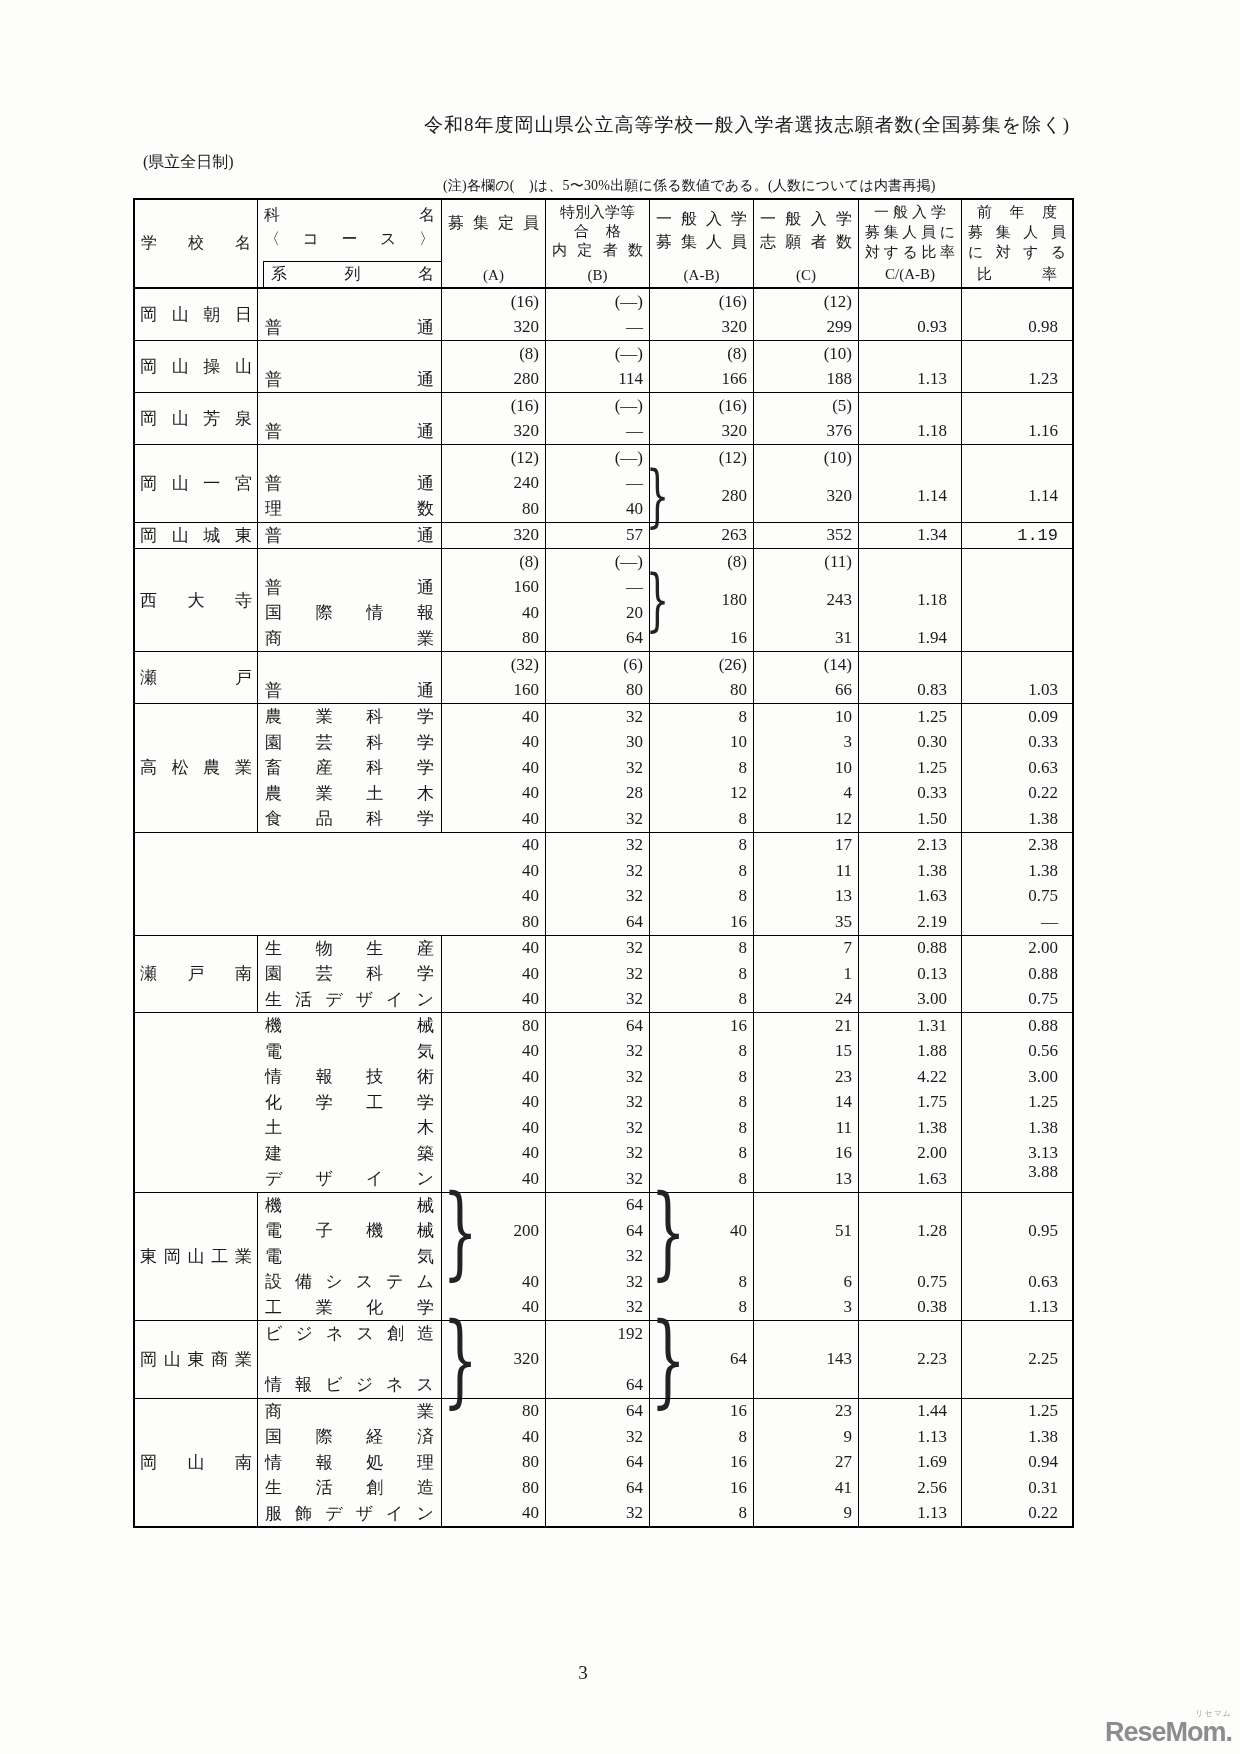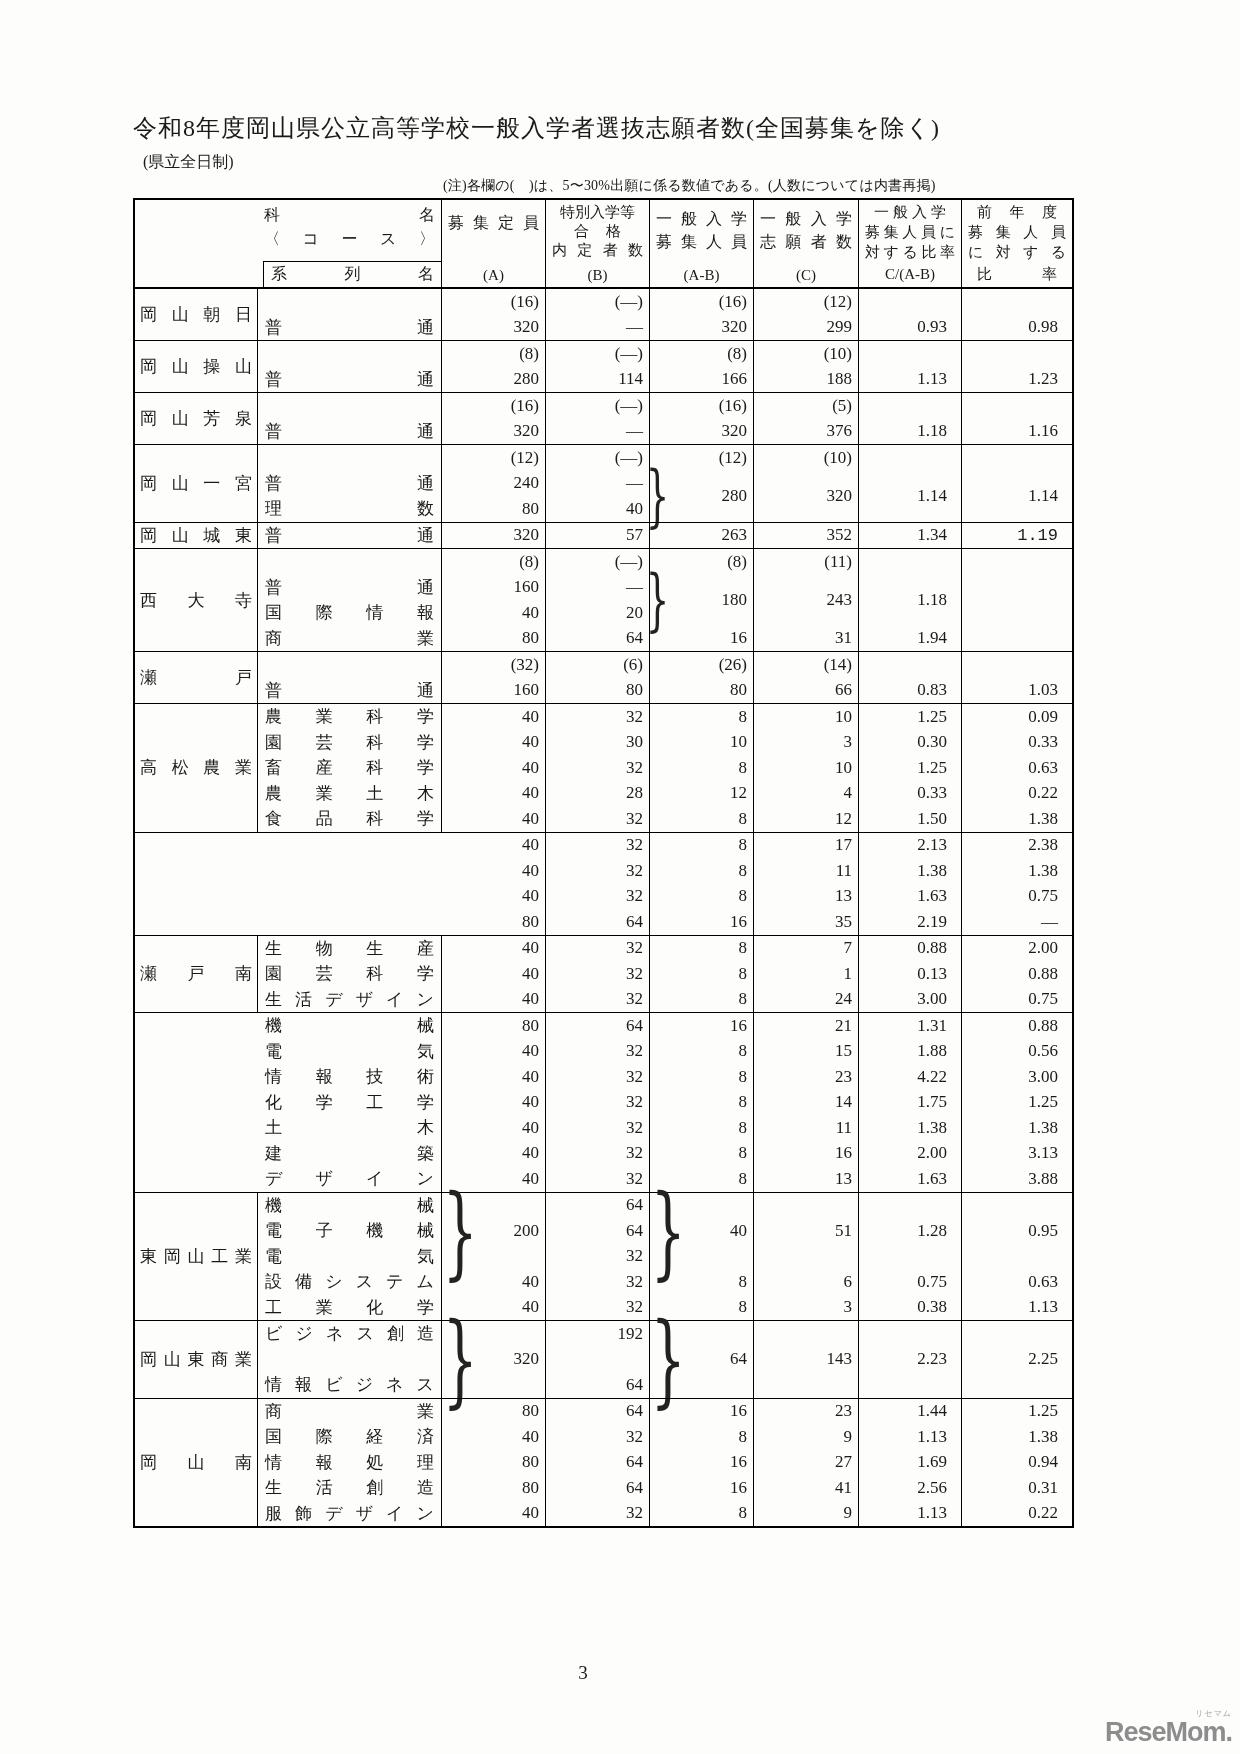--- a/index.html
+++ b/index.html
@@ -1,21 +1,21 @@
 <!DOCTYPE html>
 <html><head>
 <meta charset="utf-8">
 <style>
   html,body{margin:0;padding:0;background:#e8e8e8;}
   .page{
     position:relative;width:1240px;height:1754px;background:#fdfdfc;margin:0 auto;
     font-family:"Liberation Serif","DejaVu Serif",serif;color:#1a1a1a;overflow:hidden;
   }
-  .title{position:absolute;left:133px;width:937px;top:112px;text-align:left;
-    font-size:24px;letter-spacing:1px;white-space:nowrap;}
+  .title{position:absolute;left:133px;width:937px;top:112px;text-align:right;
+    font-size:19px;letter-spacing:1px;white-space:nowrap;}
   .region{position:absolute;left:143px;top:152px;font-size:16px;}
   .note{position:absolute;left:443px;top:177px;font-size:14px;letter-spacing:.2px;}
   .tbl{position:absolute;left:133px;top:198px;width:937px;border:2px solid #000;}
   
   .thead{position:relative;height:87px;border-bottom:2px solid #000;font-size:16px;}
   .hcol{position:absolute;top:0;height:100%;border-right:1px solid #000;box-sizing:border-box;}
   .hcol.last{border-right:none;}
   .hcenter{position:absolute;left:6px;right:6px;top:0;height:100%;display:flex;align-items:center;}
   .hcenter span{width:100%;}
   .hline{position:absolute;left:6px;right:6px;line-height:20px;white-space:nowrap;}
@@ -52,20 +52,25 @@
 <body>
 
 <div class="page">
 
   <div class="title">令和8年度岡山県公立高等学校一般入学者選抜志願者数(全国募集を除く)</div>
   <div class="region">(県立全日制)</div>
   <div class="note">(注)各欄の(　)は、5〜30%出願に係る数値である。(人数については内書再掲)</div>
 
   <div class="tbl">
     <div class="thead">
+      <div class="hcol" style="left:0;width:123px">
+        <div class="hcenter">
+            <span class="jp">学校名</span>
+          </div>
+      </div>
       <div class="hcol" style="left:123px;width:184px">
         <div class="hline jp" style="top:5px">科名</div>
         <div class="hline jp" style="top:29px">〈コース〉</div>
         <div class="series-box">
           <span class="jp">系列名</span>
         </div>
       </div>
       <div class="hcol" style="left:307px;width:104px">
         <div class="hline jp" style="top:13px">募集定員</div>
         <div class="hsub">(A)</div>
@@ -946,21 +951,21 @@
             </div>
             <div class="cell num rat" style="top: 76.5px; height: 25.5px;">
               <span>1.25</span>
             </div>
             <div class="cell num rat" style="top: 102px; height: 25.5px;">
               <span>1.38</span>
             </div>
             <div class="cell num rat" style="top: 127.5px; height: 25.5px;">
               <span>3.13</span>
             </div>
-            <div class="cell num rat" style="top: 153px; height: 25.5px; align-items: center;">
+            <div class="cell num rat" style="top: 146px; height: 25.5px; align-items: center;">
               <span>3.88</span>
             </div>
           </div>
         </div>
         <div class="block" style="height: 127.5px;">
           <div class="col" style="left: 0px; width: 123px;">
             <div class="schoolbox">
               <span class="jp">東岡山工業</span>
             </div>
           </div>

